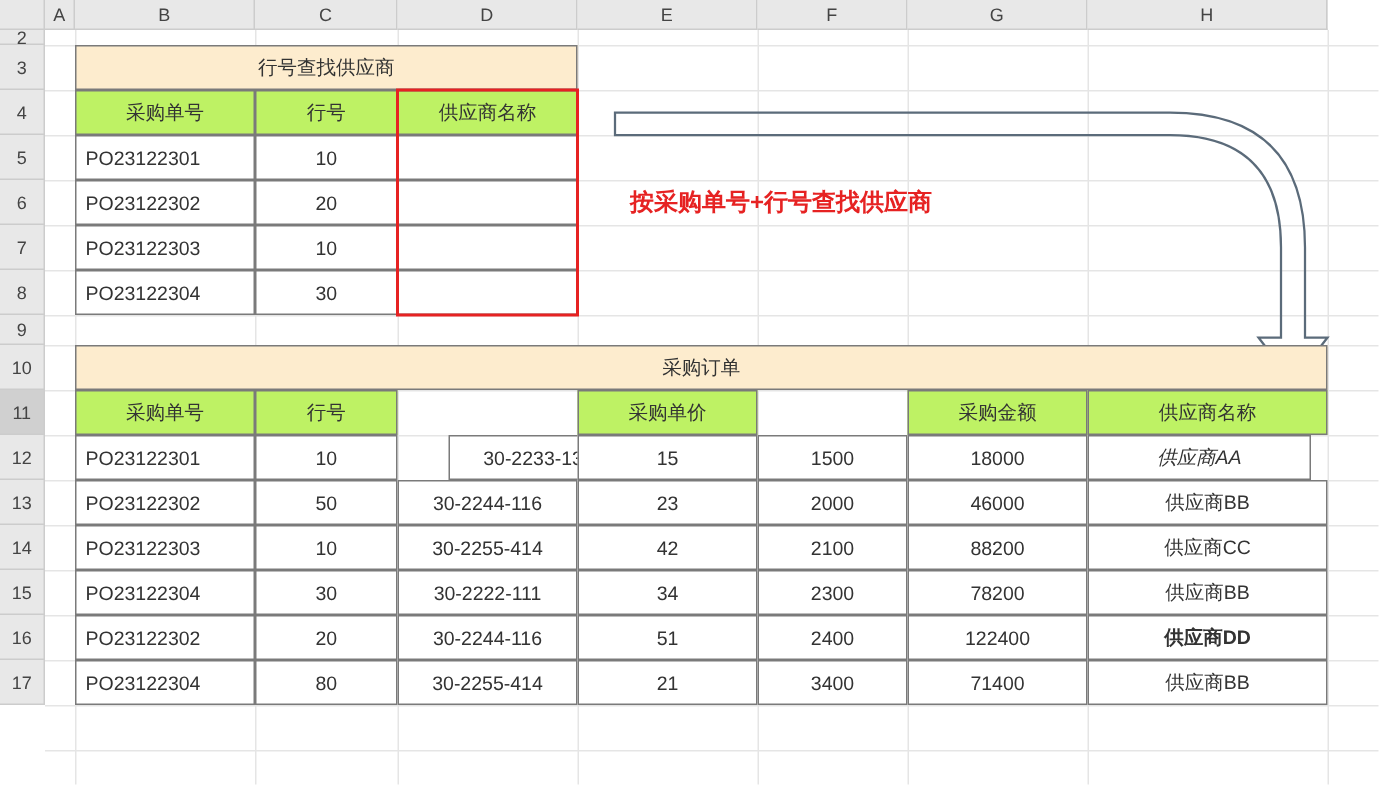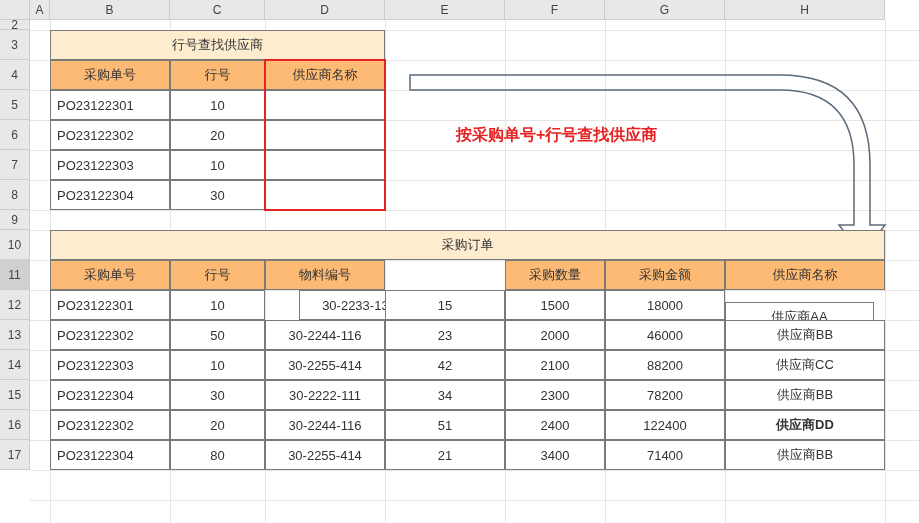--- a/index.html
+++ b/index.html
@@ -67,33 +67,32 @@
   .cell {
     position: absolute;
     border: 1px solid #7a7a7a;
     display: flex;
     align-items: center;
     justify-content: center;
     background: #fff;
     padding: 0 6px;
   }
   .cell.left { justify-content: flex-start; }
-  .hdr { background: #fdba74; font-weight: 500; }
+  .hdr { background: #bef264; font-weight: 500; }
   .title-cell { background: #fdecce; font-weight: 500; }
   .red-box {
     position: absolute;
     border: 2px solid #e62222;
     pointer-events: none;
   }
   .red-text {
     position: absolute;
     color: #e62222;
     font-weight: 700;
     font-size: 16px;
-    margin-left: 36px;
   }
   .arrow-svg {
     position: absolute;
     pointer-events: none;
   }
 </style>
 </head>
 <body>
 
 <div class="col-headers">
@@ -186,33 +185,32 @@
   <svg class="arrow-svg" style="left:370px;top:40px" width="500" height="210">
     <path d="M 10 15 L 380 15 Q 470 15 470 105 L 470 165
              L 485 165 L 462 195 L 439 165 L 454 165
              L 454 105 Q 454 30 380 30 L 10 30 Z" fill="none" stroke="#5b6b7a" stroke-width="1.5"></path>
   </svg>
 
   <div class="cell title-cell" style="left:20px;top:210px;width:835px;height:30px">采购订单</div>
 
   <div class="cell hdr" style="left:20px;top:240px;width:120px;height:30px">采购单号</div>
   <div class="cell hdr" style="left:140px;top:240px;width:95px;height:30px">行号</div>
-  <div class="cell hdr" style="left:235px;top:240px;width:120px;height:30px">物料编号</div>
-  <div class="cell hdr" style="left:475px;top:240px;width:100px;height:30px">采购数量</div>
+  <div class="cell hdr" style="left:355px;top:240px;width:120px;height:30px">采购单价</div>
   <div class="cell hdr" style="left:575px;top:240px;width:120px;height:30px">采购金额</div>
   <div class="cell hdr" style="left:695px;top:240px;width:160px;height:30px">供应商名称</div>
 
   <div id="orders-body">
       <div class="cell left" style="left: 20px; top: 270px; width: 120px; height: 30px;">PO23122301</div>
       <div class="cell" style="left: 140px; top: 270px; width: 95px; height: 30px;">10</div>
       <div class="cell" style="left: 235px; top: 270px; width: 120px; height: 30px; margin-left: 34px;">30-2233-132</div>
       <div class="cell" style="left: 355px; top: 270px; width: 120px; height: 30px;">15</div>
       <div class="cell" style="left: 475px; top: 270px; width: 100px; height: 30px;">1500</div>
       <div class="cell" style="left: 575px; top: 270px; width: 120px; height: 30px; text-align: right;">18000</div>
-      <div class="cell" style="left: 695px; top: 282px; width: 149px; height: 30px;">供应商AA</div>
+      <div class="cell" style="left: 695px; top: 270px; width: 149px; height: 30px; font-style: italic;">供应商AA</div>
       <div class="cell left" style="left: 20px; top: 300px; width: 120px; height: 30px;">PO23122302</div>
       <div class="cell" style="left: 140px; top: 300px; width: 95px; height: 30px;">50</div>
       <div class="cell" style="left: 235px; top: 300px; width: 120px; height: 30px;">30-2244-116</div>
       <div class="cell" style="left: 355px; top: 300px; width: 120px; height: 30px;">23</div>
       <div class="cell" style="left: 475px; top: 300px; width: 100px; height: 30px;">2000</div>
       <div class="cell" style="left: 575px; top: 300px; width: 120px; height: 30px;">46000</div>
       <div class="cell" style="left: 695px; top: 300px; width: 160px; height: 30px;">供应商BB</div>
       <div class="cell left" style="left: 20px; top: 330px; width: 120px; height: 30px;">PO23122303</div>
       <div class="cell" style="left: 140px; top: 330px; width: 95px; height: 30px;">10</div>
       <div class="cell" style="left: 235px; top: 330px; width: 120px; height: 30px;">30-2255-414</div>

